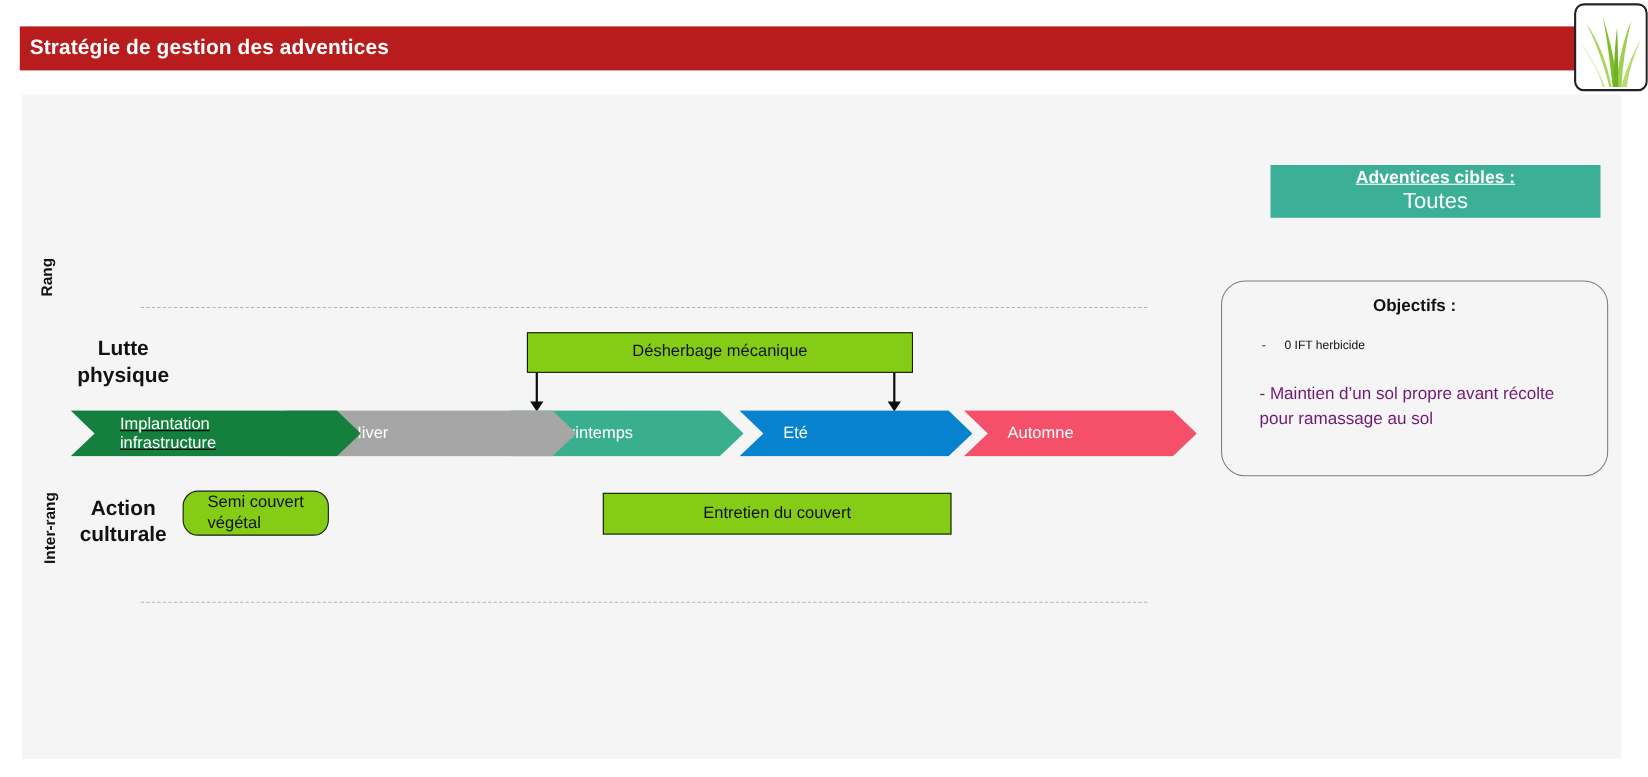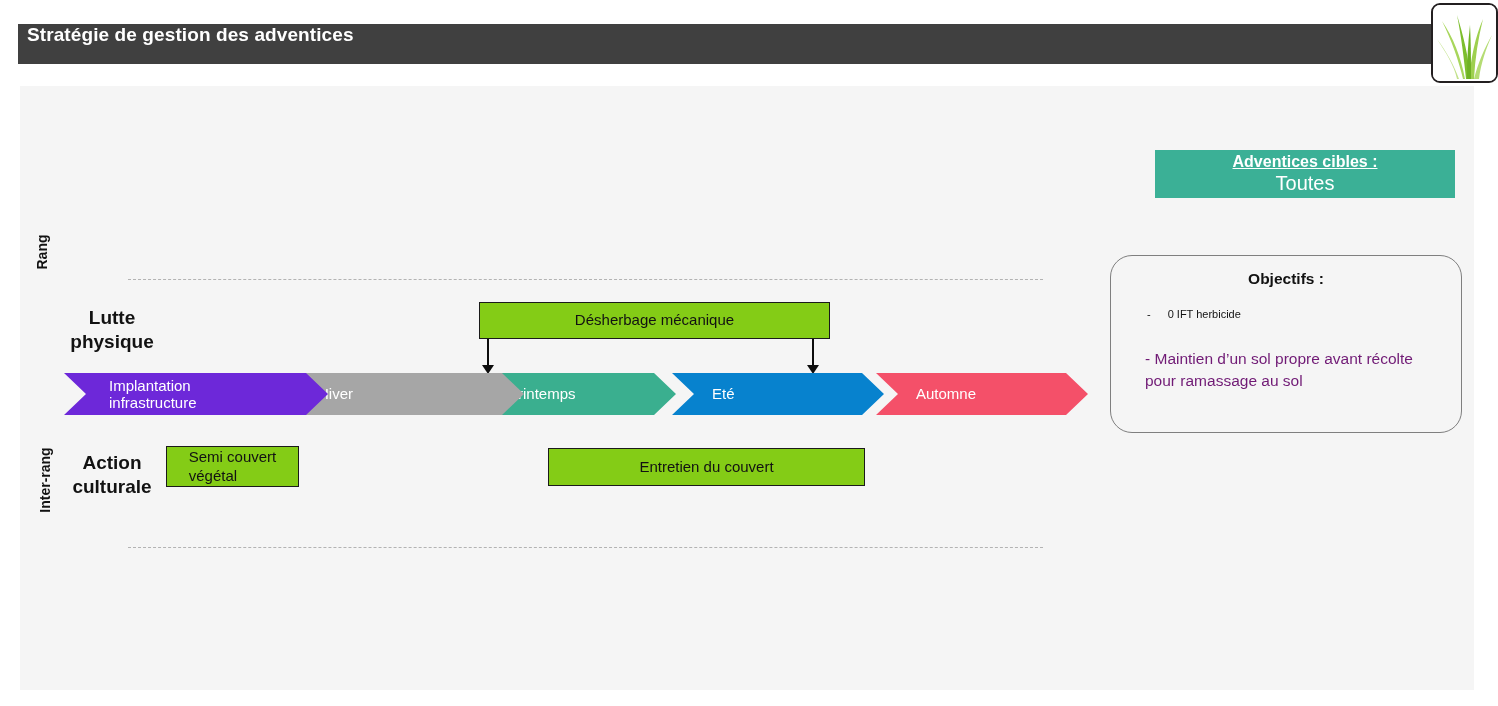--- a/index.html
+++ b/index.html
@@ -8,22 +8,22 @@
     background:#ffffff;
     font-family:"Liberation Sans", sans-serif;
     overflow:hidden;
     position:relative;
   }
   .slide{position:absolute;inset:0;}
 
   
   .header-bar{
     position:absolute;left:18px;top:24px;width:1452px;height:40px;
-    background:#404040;
-    display:flex;align-items:flex-start;
+    background:#b91c1c;
+    display:flex;align-items:center;
   }
   .header-title{
     color:#ffffff;font-size:19px;font-weight:bold;
     letter-spacing:.1px;margin-left:9px;
     white-space:nowrap;
   }
 
   
   .logo-box{
     position:absolute;left:1431px;top:3px;width:63px;height:76px;
@@ -80,21 +80,21 @@
   }
 
   
   .actionbox{
     position:absolute;background:#84cc16;border:1.3px solid #1a1a1a;
     display:flex;align-items:center;justify-content:center;
     text-align:left;font-size:15px;color:#121212;line-height:1.25;
     box-sizing:border-box;white-space:pre-line;
   }
   .box-desherbage{left:479px;top:302px;width:351px;height:37px;}
-  .box-semi{left:166px;top:446px;width:133px;height:41px;}
+  .box-semi{left:166px;top:446px;width:133px;height:41px;border-radius:14px;}
   .box-entretien{left:548px;top:448px;width:317px;height:38px;}
 
   
   .connector{position:absolute;width:12px;}
   .connector .stem{
     position:absolute;left:5px;top:0;width:1.6px;background:#0d0d0d;
   }
   .connector .head{
     position:absolute;left:0;width:0;height:0;
     border-left:6px solid transparent;border-right:6px solid transparent;
@@ -176,21 +176,21 @@
   <div class="connector conn-left">
     <div class="stem"></div>
     <div class="head"></div>
   </div>
   <div class="connector conn-right">
     <div class="stem"></div>
     <div class="head"></div>
   </div>
 
   <div class="timeline" id="timeline" style="width: 1024px;">
-      <div class="chev" style="left: 0px; width: 264px; background: #6d28d9; padding-left: 45px; clip-path: polygon(0px 0px, calc(100% - 22px) 0px, 100% 50%, calc(100% - 22px) 100%, 0px 100%, 22px 50%); z-index: 10;">
+      <div class="chev" style="left: 0px; width: 264px; background: #15803d; padding-left: 45px; clip-path: polygon(0px 0px, calc(100% - 22px) 0px, 100% 50%, calc(100% - 22px) 100%, 0px 100%, 22px 50%); z-index: 10; text-decoration: underline;">
         <span>Implantation
 infrastructure</span>
       </div>
       <div class="chev" style="left: 196px; width: 264px; background: rgb(166, 166, 166); padding-left: 58px; clip-path: polygon(0px 0px, calc(100% - 22px) 0px, 100% 50%, calc(100% - 22px) 100%, 0px 100%, 22px 50%); z-index: 9;">
         <span>Hiver</span>
       </div>
       <div class="chev" style="left: 400px; width: 212px; background: rgb(58, 175, 143); padding-left: 44px; clip-path: polygon(0px 0px, calc(100% - 22px) 0px, 100% 50%, calc(100% - 22px) 100%, 0px 100%, 22px 50%); z-index: 8;">
         <span>Printemps</span>
       </div>
       <div class="chev" style="left: 608px; width: 212px; background: rgb(7, 130, 206); padding-left: 40px; clip-path: polygon(0px 0px, calc(100% - 22px) 0px, 100% 50%, calc(100% - 22px) 100%, 0px 100%, 22px 50%); z-index: 7;">

